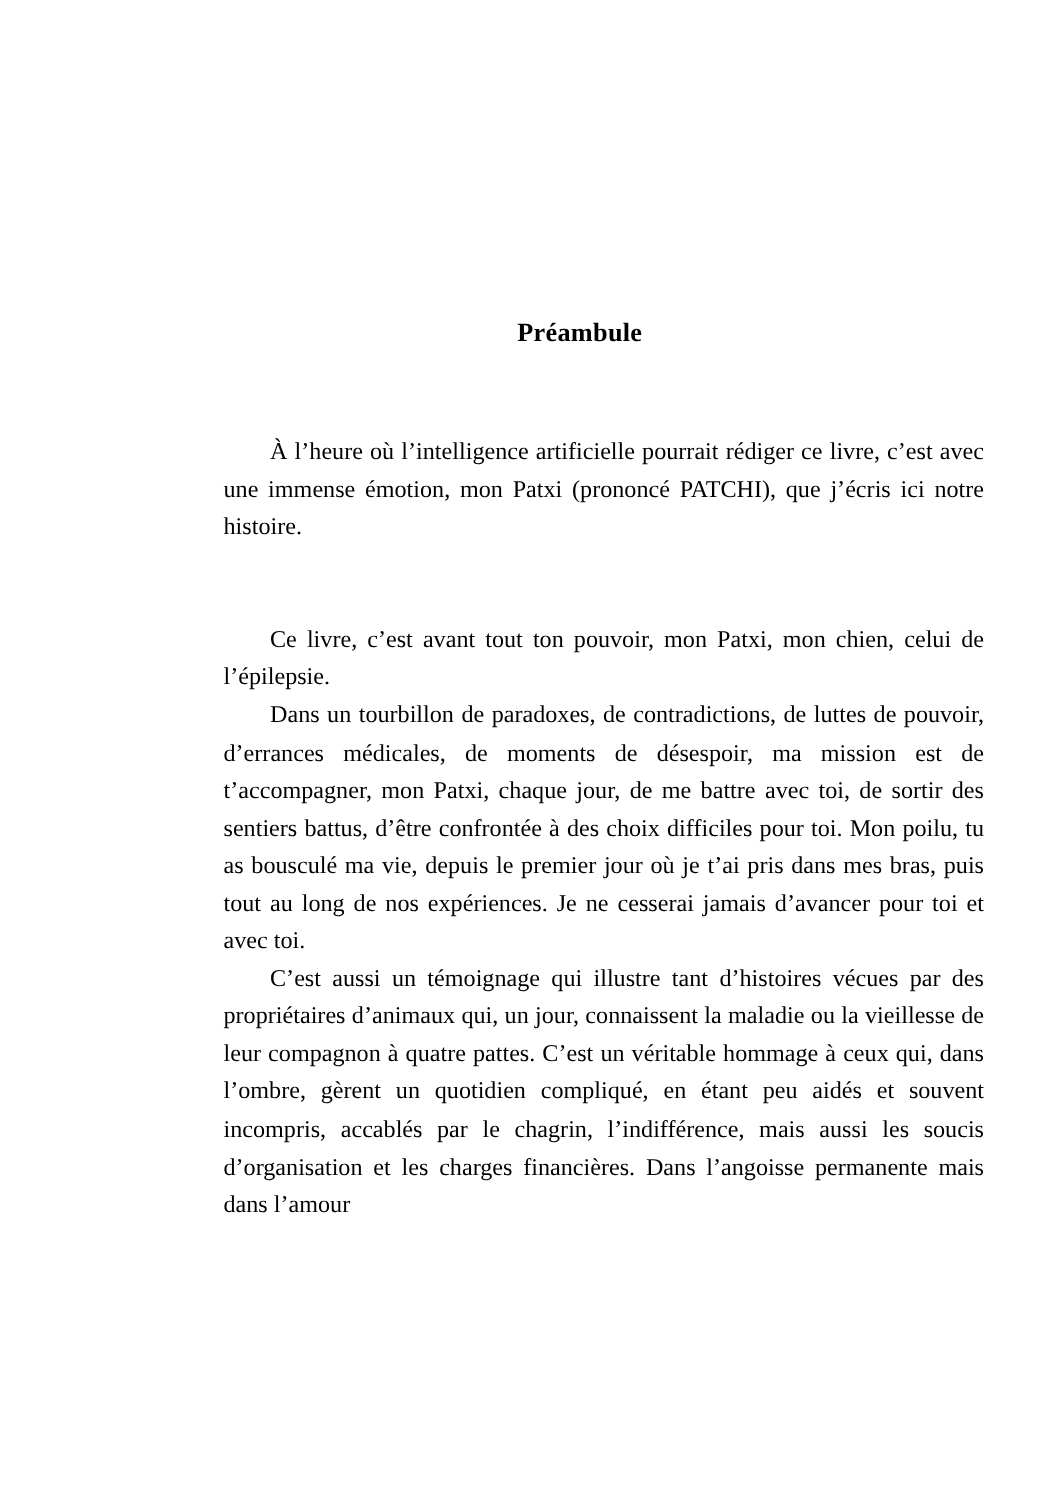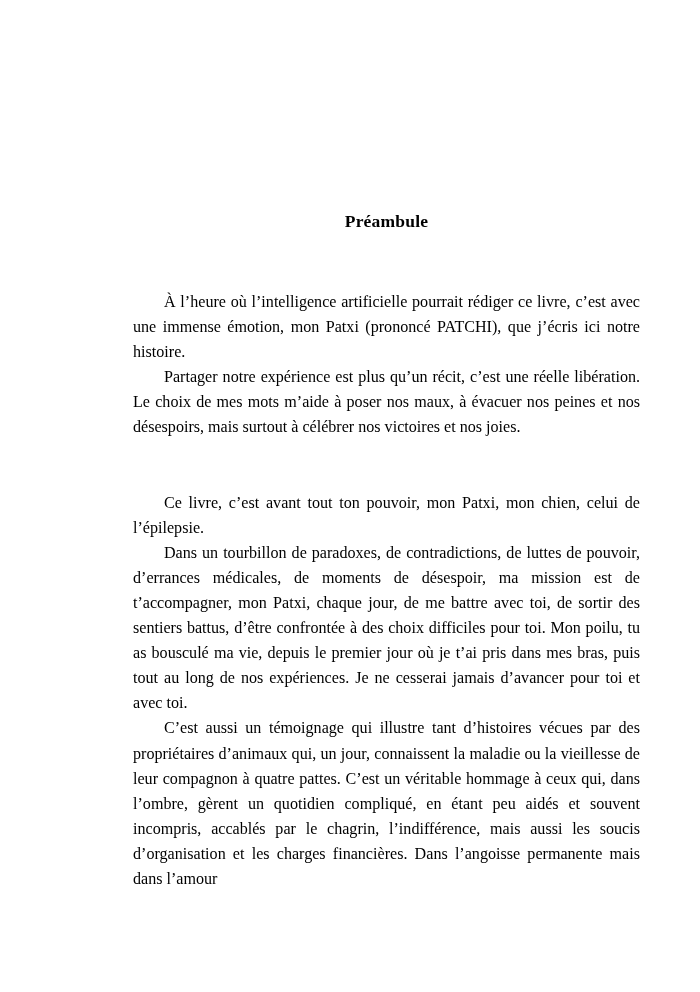--- a/index.html
+++ b/index.html
@@ -42,21 +42,21 @@
     width: 507px;
     text-align: center;
     font-weight: bold;
     font-size: 17.5px;
     line-height: 22px;
     letter-spacing: 0.2px;
   }
 
   .body-copy {
     position: absolute;
-    left: 0;
+    left: 16px;
     top: 289px;
     width: 507px;
   }
 
   p.para {
     margin: 0;
     font-size: 16.1px;
     line-height: 25.1px;
     text-align: justify;
     text-justify: inter-word;
@@ -81,21 +81,20 @@
 
 <div class="page">
   <div class="text-block">
 
     <h1 class="chapter-title">Préambule</h1>
 
     <div class="body-copy">
 
       <p class="para">À l’heure où l’intelligence artificielle pourrait rédiger ce livre, c’est avec une immense émotion, mon Patxi (prononcé PATCHI), que j’écris ici notre histoire.</p>
 
-      <p class="para">Partager notre expérience est plus qu’un récit, c’est une réelle libération. Le choix de mes mots m’aide à poser nos maux, à évacuer nos peines et nos désespoirs, mais surtout à célébrer nos victoires et nos joies.</p>
 
       <p class="para gap-before">Ce livre, c’est avant tout ton pouvoir, mon Patxi, mon chien, celui de l’épilepsie.</p>
 
       <p class="para">Dans un tourbillon de paradoxes, de contradictions, de luttes de pouvoir, d’errances médicales, de moments de désespoir, ma mission est de t’accompagner, mon Patxi, chaque jour, de me battre avec toi, de sortir des sentiers battus, d’être confrontée à des choix difficiles pour toi. Mon poilu, tu as bousculé ma vie, depuis le premier jour où je t’ai pris dans mes bras, puis tout au long de nos expériences. Je ne cesserai jamais d’avancer pour toi et avec toi.</p>
 
       <p class="para last-line-open">C’est aussi un témoignage qui illustre tant d’histoires vécues par des propriétaires d’animaux qui, un jour, connaissent la maladie ou la vieillesse de leur compagnon à quatre pattes. C’est un véritable hommage à ceux qui, dans l’ombre, gèrent un  quotidien  compliqué, en étant peu aidés et souvent incompris, accablés par le chagrin, l’indifférence, mais aussi les soucis d’organisation et les charges financières. Dans l’angoisse permanente mais dans l’amour</p>
 
     </div>
   </div>
 </div>

